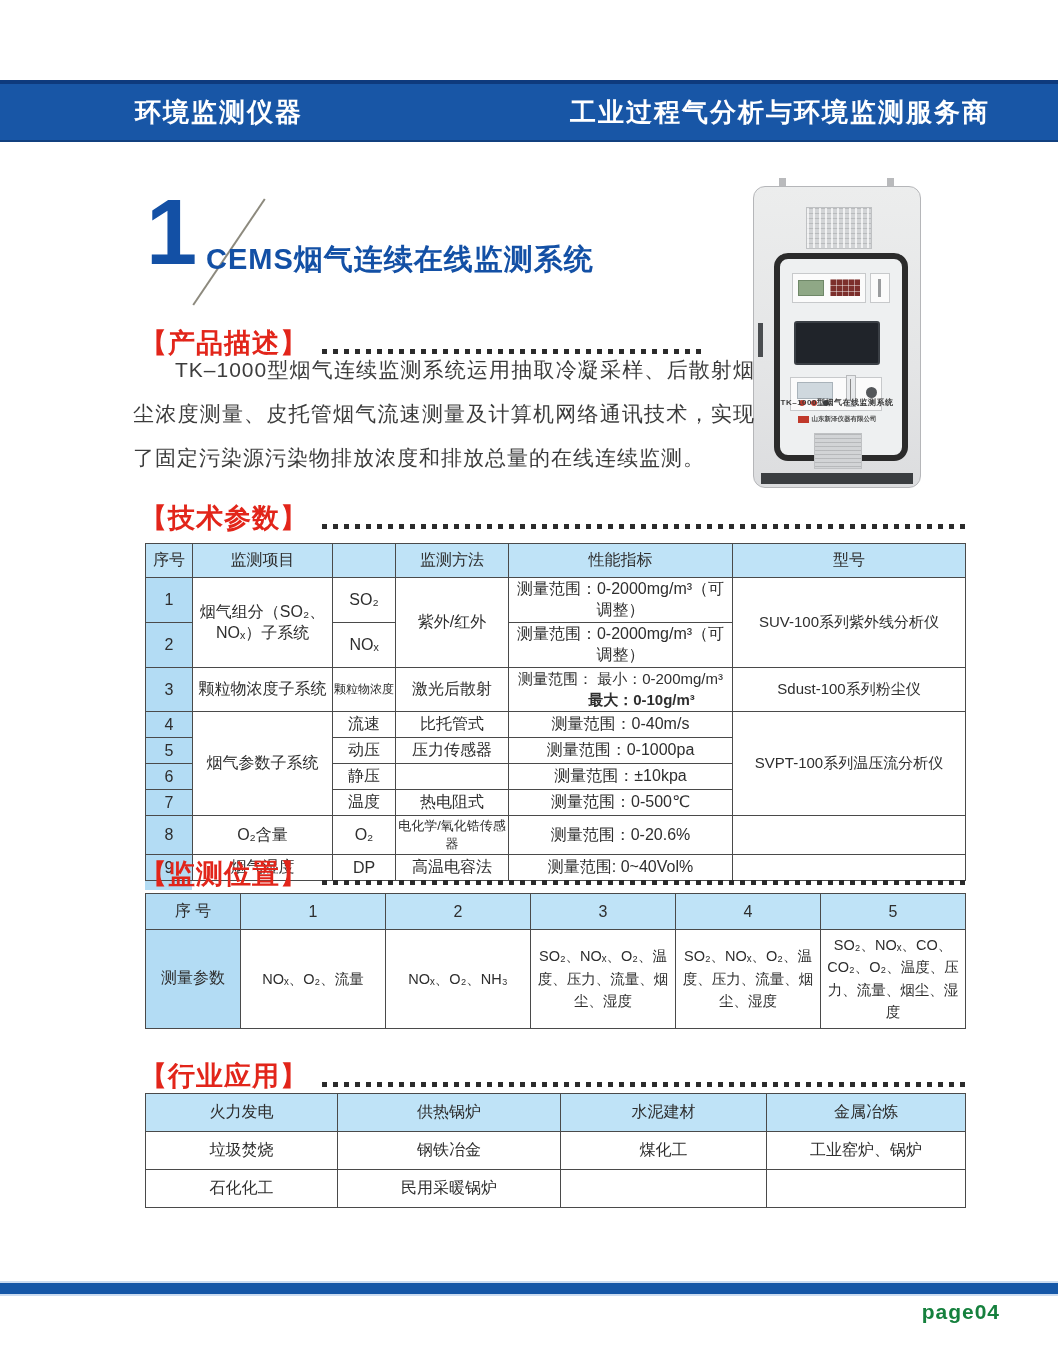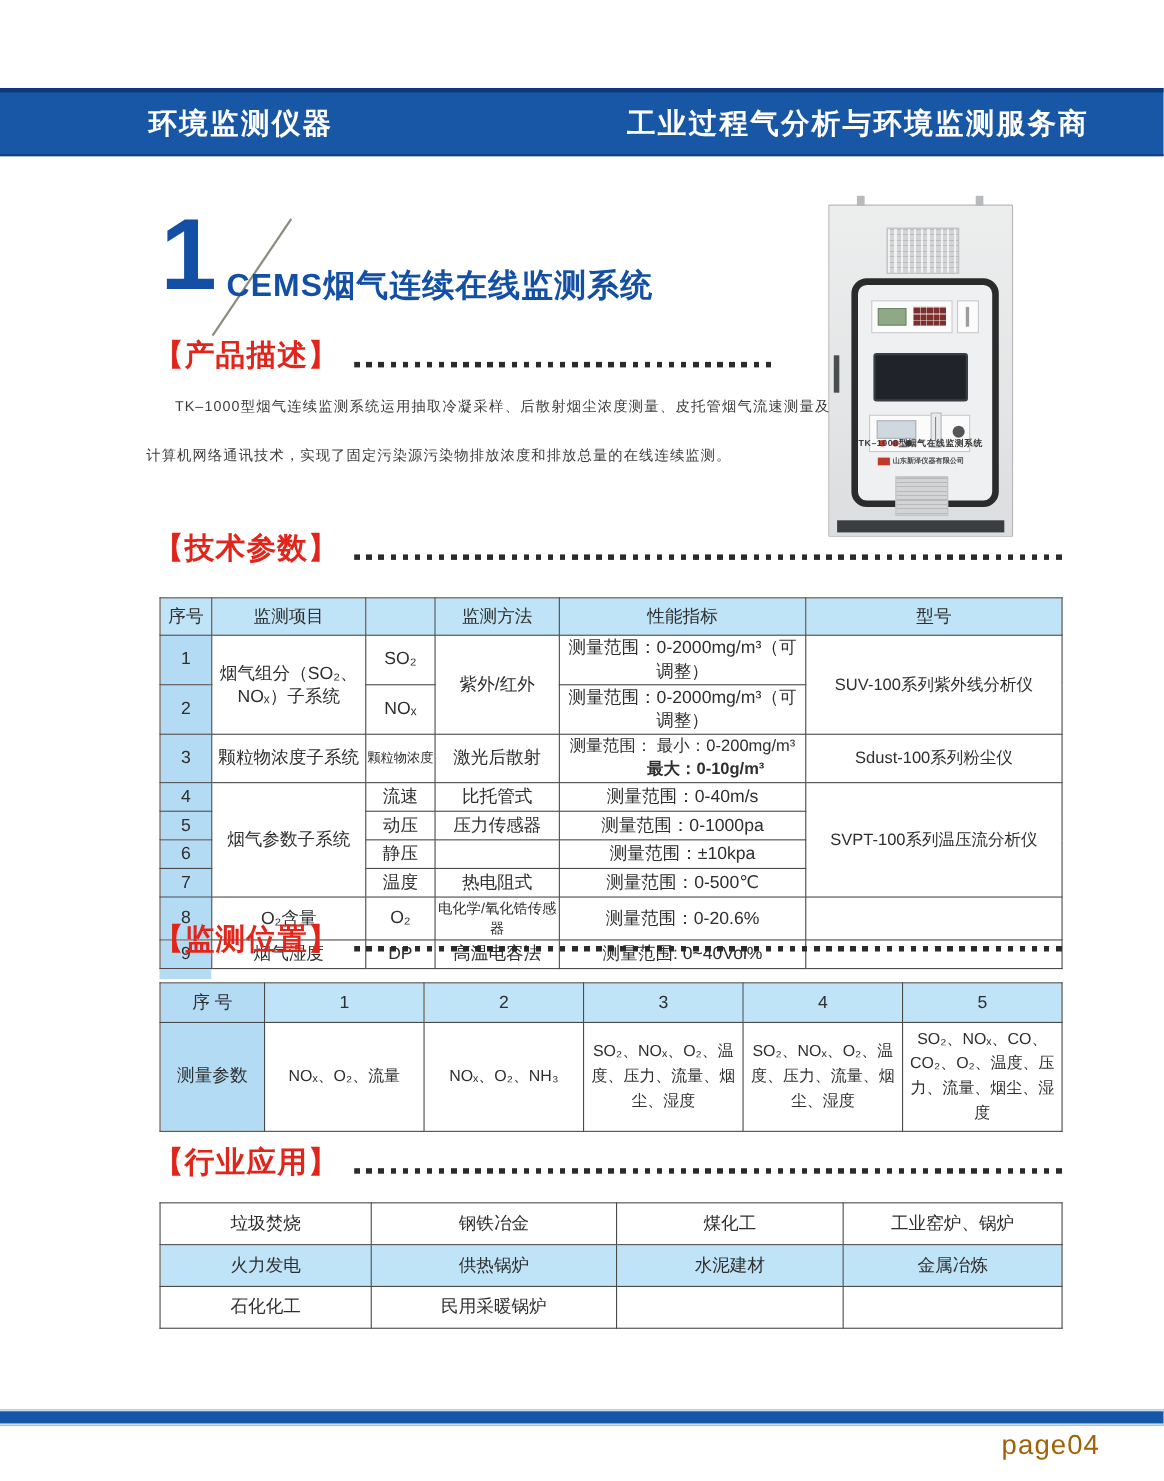--- a/index.html
+++ b/index.html
@@ -16,30 +16,30 @@
   
   .big-num{position:absolute;left:146px;top:186px;font-size:92px;font-weight:bold;
            color:#1350a5;line-height:1;}
   .slash{position:absolute;left:228px;top:188px;width:2px;height:128px;background:#8d8a7e;
          transform:rotate(34deg);transform-origin:center;}
   .sec-title{position:absolute;left:206px;top:240px;font-size:29px;font-weight:bold;color:#1350a5;
              letter-spacing:1px;}
 
   
   .heading{position:absolute;display:flex;align-items:flex-end;}
-  .heading .red{color:#e2251a;font-size:27px;font-weight:bold;letter-spacing:1px;white-space:nowrap;}
+  .heading .red{color:#e2251a;font-size:27px;font-weight:bold;letter-spacing:1px;white-space:nowrap;margin-top:20px;}
   .heading .dots{flex:1;height:5px;margin:0 0 7px 14px;
                  background-image:repeating-linear-gradient(to right,#2b2b2b 0 5px,transparent 5px 11px);}
   .h-desc{left:140px;top:305px;width:562px;}
   .h-tech{left:140px;top:480px;width:826px;justify-content:space-between;}
   .h-pos{left:140px;top:836px;width:826px;text-align:center;}
   .h-ind{left:140px;top:1038px;width:826px;}
 
   
-  .desc{position:absolute;left:133px;top:348px;width:622px;font-size:13px;line-height:44px;
+  .desc{position:absolute;left:133px;top:348px;width:622px;font-size:21px;line-height:44px;
         color:#3c3c3c;text-align:justify;text-indent:2em;letter-spacing:1px;}
 
   
   table{border-collapse:collapse;table-layout:fixed;width:820px;}
   td,th{border:1px solid #4a4a4a;padding:1px 4px;text-align:center;vertical-align:middle;
         font-weight:normal;font-size:16px;color:#2e2e2e;overflow:hidden;}
   .c-blue{background:#b3dcf4;}
   .th-blue{background:#bfe3f7;margin-left:20px;}
   .tbl{position:absolute;left:145px;}
   .tbl-tech{top:543px;}
@@ -60,21 +60,21 @@
   .pos-h{height:36px;}
   .pos-n{height:34px;}
   .pos-p{height:64px;}
   .ind-r{height:38px;font-size:16px;}
 
   
   .cabinet{position:absolute;left:753px;top:186px;width:168px;height:302px;}
   .cab-hook{position:absolute;top:-8px;width:7px;height:10px;background:#b9babc;}
   .hk1{left:26px;} .hk2{left:134px;}
   .cab-body{position:absolute;inset:0;background:linear-gradient(180deg,#eceded 0%,#e4e5e6 60%,#dcdddf 100%);
-            border:1px solid #b5b6b9;border-radius:1px;}
+            border:1px solid #b5b6b9;border-radius:12px;}
   .cab-vent-top{position:absolute;left:52px;top:20px;width:64px;height:40px;background:#d2d4d6;
                 border:1px solid #bfc1c3;
                 background-image:repeating-linear-gradient(to right,rgba(255,255,255,.7) 0 2px,transparent 2px 6px),
                                  repeating-linear-gradient(to bottom,rgba(160,162,164,.5) 0 1px,transparent 1px 5px);}
   .cab-window{position:absolute;left:20px;top:66px;width:122px;height:196px;border:6px solid #2b2b2b;
               border-radius:14px;background:#eef0f1;}
   .inst1{position:absolute;left:12px;top:14px;width:72px;height:28px;background:#fbfbfb;border:1px solid #c7c9cb;}
   .inst1 .lcd{position:absolute;left:5px;top:6px;width:24px;height:14px;background:#8fa886;border:1px solid #6f8868;}
   .inst1 .keys{position:absolute;right:5px;top:5px;width:30px;height:17px;background:#7c2f2c;
                background-image:repeating-linear-gradient(to right,rgba(255,255,255,.45) 0 1px,transparent 1px 6px),
@@ -95,21 +95,21 @@
   .cab-brand .mark{width:11px;height:7px;background:#c0392b;}
   .cab-brand .txt{font-size:6.5px;color:#4a4a4a;font-weight:bold;}
   .cab-vent-bot{position:absolute;left:60px;top:246px;width:46px;height:34px;background:#d2d4d6;border:1px solid #bfc1c3;
                 background-image:repeating-linear-gradient(to bottom,rgba(160,162,164,.55) 0 1px,transparent 1px 4px);}
   .cab-base{position:absolute;left:7px;bottom:3px;right:7px;height:11px;background:#3b3e41;}
   .cab-handle{position:absolute;left:4px;top:136px;width:5px;height:34px;background:#4a4d50;}
 
   
   .bottom-bar{position:absolute;left:0;top:1281px;width:100%;height:11px;background:#1557a7;
               border-top:2px solid #ccdcf0;border-bottom:2px solid #ccdcf0;box-sizing:content-box;}
-  .page-num{position:absolute;right:58px;top:1300px;font-size:25px;color:#a16207;letter-spacing:1px;}
+  .page-num{position:absolute;right:58px;top:1300px;font-size:21px;color:#15803d;letter-spacing:1px;font-weight:bold;}
 </style>
 </head>
 <body>
 
 <div class="page">
 
   <div class="top-bar">
     <span class="t">环境监测仪器</span>
     <span class="t">工业过程气分析与环境监测服务商</span>
   </div>
@@ -295,30 +295,30 @@
   <div class="tbl tbl-ind">
     <table>
       <colgroup>
           <col style="width:192px">
           <col style="width:223px">
           <col style="width:206px">
           <col style="width:199px">
         </colgroup>
       <tbody>
           <tr class="ind-r">
+        <td class="th-blue">火力发电</td>
+        <td class="th-blue">供热锅炉</td>
+        <td class="th-blue">水泥建材</td>
+        <td class="th-blue">金属冶炼</td>
+      </tr>
+      <tr class="ind-r">
         <td>垃圾焚烧</td>
         <td>钢铁冶金</td>
         <td>煤化工</td>
         <td>工业窑炉、锅炉</td>
-      </tr>
-      <tr class="ind-r">
-        <td class="th-blue">火力发电</td>
-        <td class="th-blue">供热锅炉</td>
-        <td class="th-blue">水泥建材</td>
-        <td class="th-blue">金属冶炼</td>
       </tr>
       <tr class="ind-r">
         <td>石化化工</td>
         <td>民用采暖锅炉</td>
         <td></td>
         <td></td>
       </tr>
     </tbody>
       </table>
   </div>

